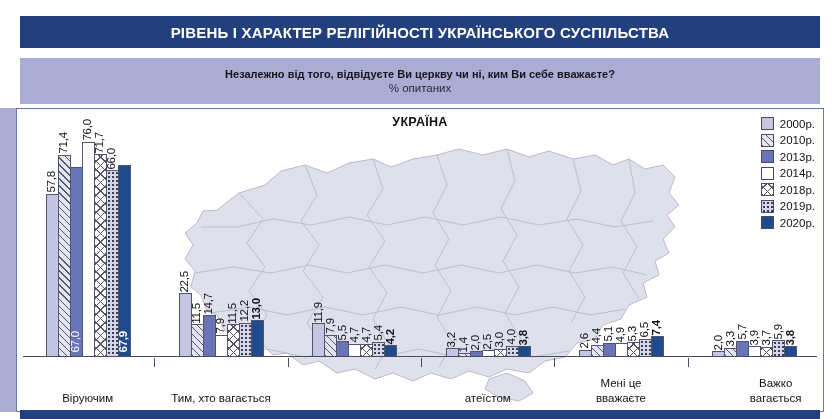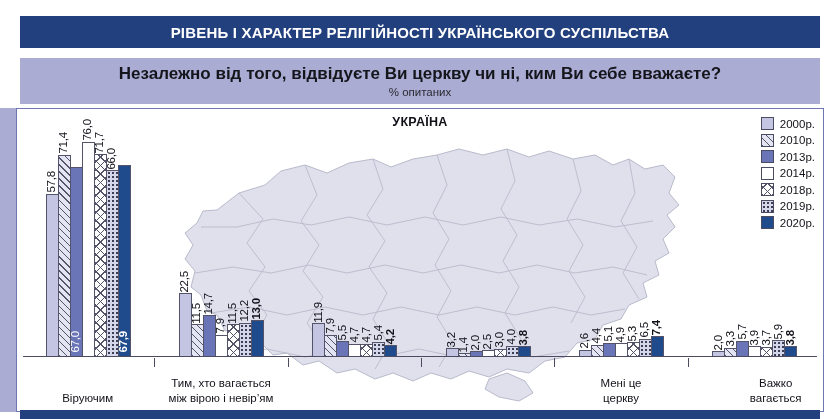--- a/index.html
+++ b/index.html
@@ -21,21 +21,21 @@
     color: #ffffff; font-size: 15px; font-weight: bold; letter-spacing: .2px;
     white-space: nowrap;
   }
 
   
   .question-band {
     position: absolute; left: 20px; top: 58px; width: 800px; height: 46px;
     background: #AAACD4;
     display: flex; flex-direction: column; align-items: center; justify-content: center;
   }
-  .question-band .q1 { font-size: 17px; font-weight: bold; color: #15151c; }
+  .question-band .q1 { font-size: 11px; font-weight: bold; color: #15151c; }
   .question-band .q2 { font-size: 11.5px; color: #2a2a32; margin-top: 2px; }
 
   
   .left-strip {
     position: absolute; left: 0; top: 108px; width: 16px; height: 304px;
     background: #AAACD4;
   }
 
   
   .chart-panel {
@@ -358,30 +358,30 @@
       </div>
 
     <div class="baseline"></div>
 
     <div class="cats" id="cats">
         <div class="cat" style="left: 0px; width: 133.333px;">
           <div>Віруючим</div>
         </div>
         <div class="cat" style="left: 133.333px; width: 133.333px;">
           <div>Тим, хто вагається</div>
-          <div>між вірою і невір’ям</div>
         </div>
         <div class="tick" style="left: 133.333px;"></div>
         <div class="tick" style="left: 266.667px;"></div>
         <div class="cat" style="left: 400px; width: 133.333px;">
+          <div>атеїстом</div>
         </div>
         <div class="tick" style="left: 400px;"></div>
         <div class="cat" style="left: 533.333px; width: 133.333px;">
           <div>Мені це</div>
-          <div>церкву</div>
+          <div>вважаєте</div>
         </div>
         <div class="tick" style="left: 533.333px;"></div>
         <div class="cat" style="left: 688px; width: 133.333px;">
           <div>Важко</div>
           <div>вагається</div>
         </div>
         <div class="tick" style="left: 666.667px;"></div>
       </div>
 
   </div>

